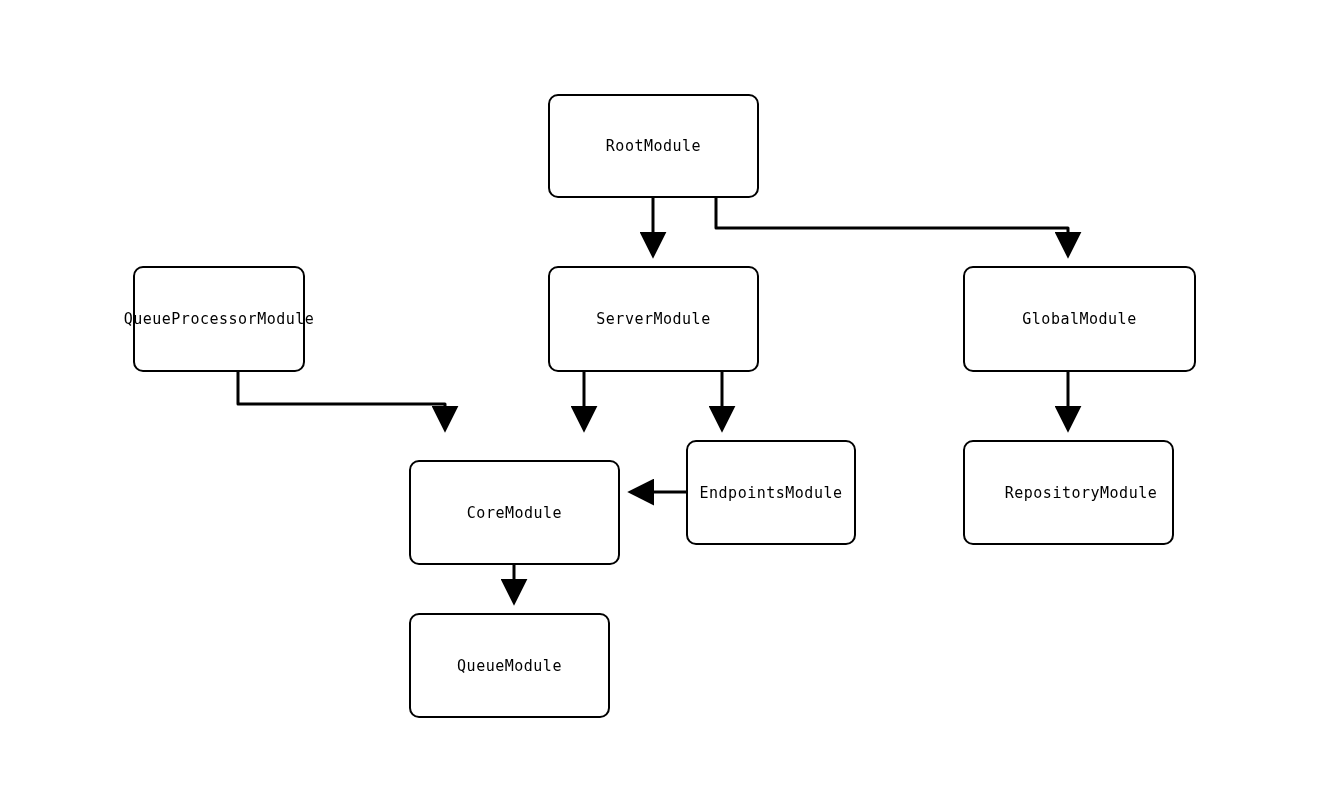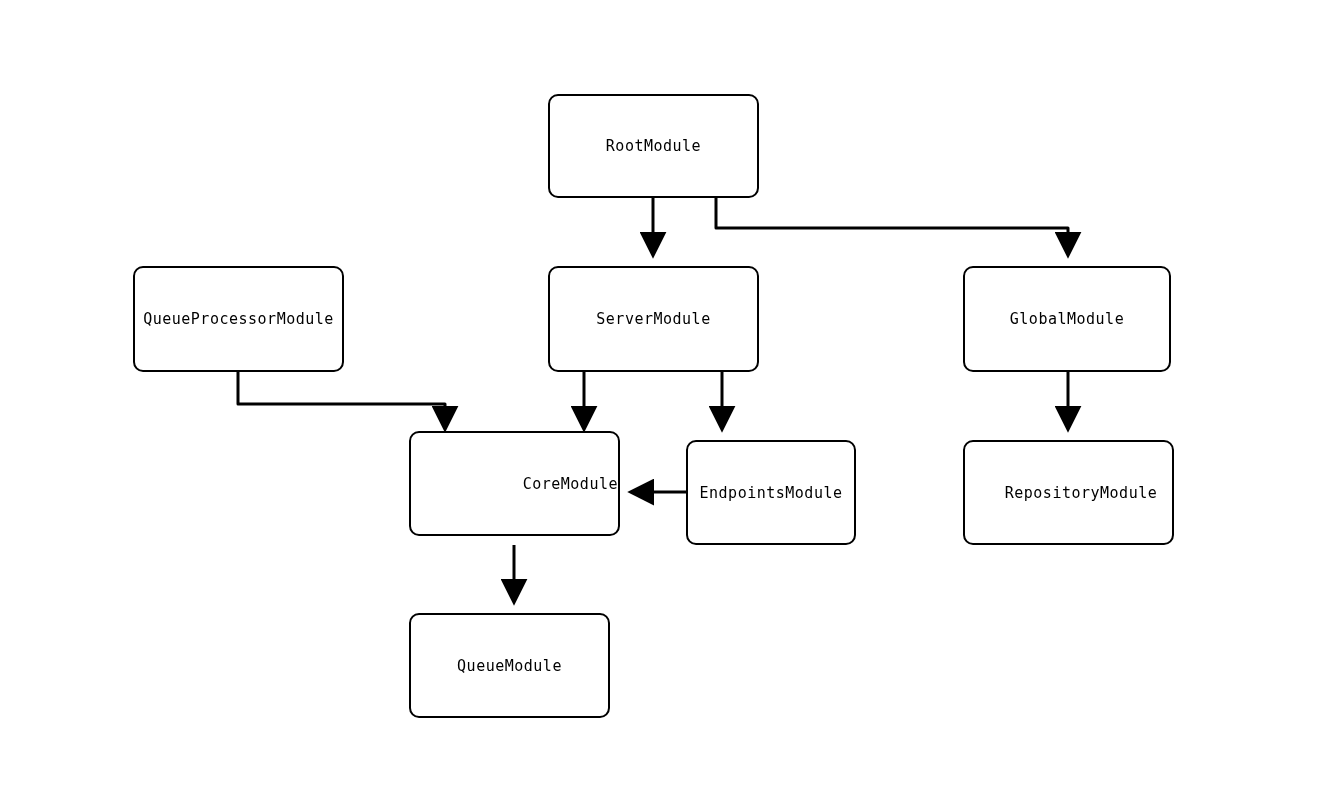--- a/index.html
+++ b/index.html
@@ -87,36 +87,36 @@
     <g>
       <path d="M 514 545 L 514 599" fill="none" stroke="#000000" stroke-width="3" marker-end="url(#arrow)"></path>
     </g>
   </svg>
 
   <div class="node" style="left:548px; top:94px; width:211px; height:104px;">
     <span class="node-line">Root</span>
     <span class="node-line">Module</span>
   </div>
 
-  <div class="node" style="left:133px; top:266px; width:211px; height:106px;">
+  <div class="node" style="left:133px; top:266px; width:172px; height:106px;">
     <span class="node-line">QueueProcessor</span>
     <span class="node-line">Module</span>
   </div>
 
   <div class="node" style="left:548px; top:266px; width:211px; height:106px;">
     <span class="node-line">Server</span>
     <span class="node-line">Module</span>
   </div>
 
-  <div class="node" style="left:963px; top:266px; width:208px; height:106px;">
+  <div class="node" style="left:963px; top:266px; width:233px; height:106px;">
     <span class="node-line">Global</span>
     <span class="node-line">Module</span>
   </div>
 
-  <div class="node" style="left:409px; top:431px; width:211px; height:105px;justify-content:flex-end;">
+  <div class="node" style="left:409px; top:460px; width:211px; height:105px;">
     <span class="node-line">Core</span>
     <span class="node-line">Module</span>
   </div>
 
   <div class="node" style="left:686px; top:440px; width:170px; height:105px;">
     <span class="node-line">Endpoints</span>
     <span class="node-line">Module</span>
   </div>
 
   <div class="node" style="left:963px; top:440px; width:211px; height:105px;padding-left:25px;">

